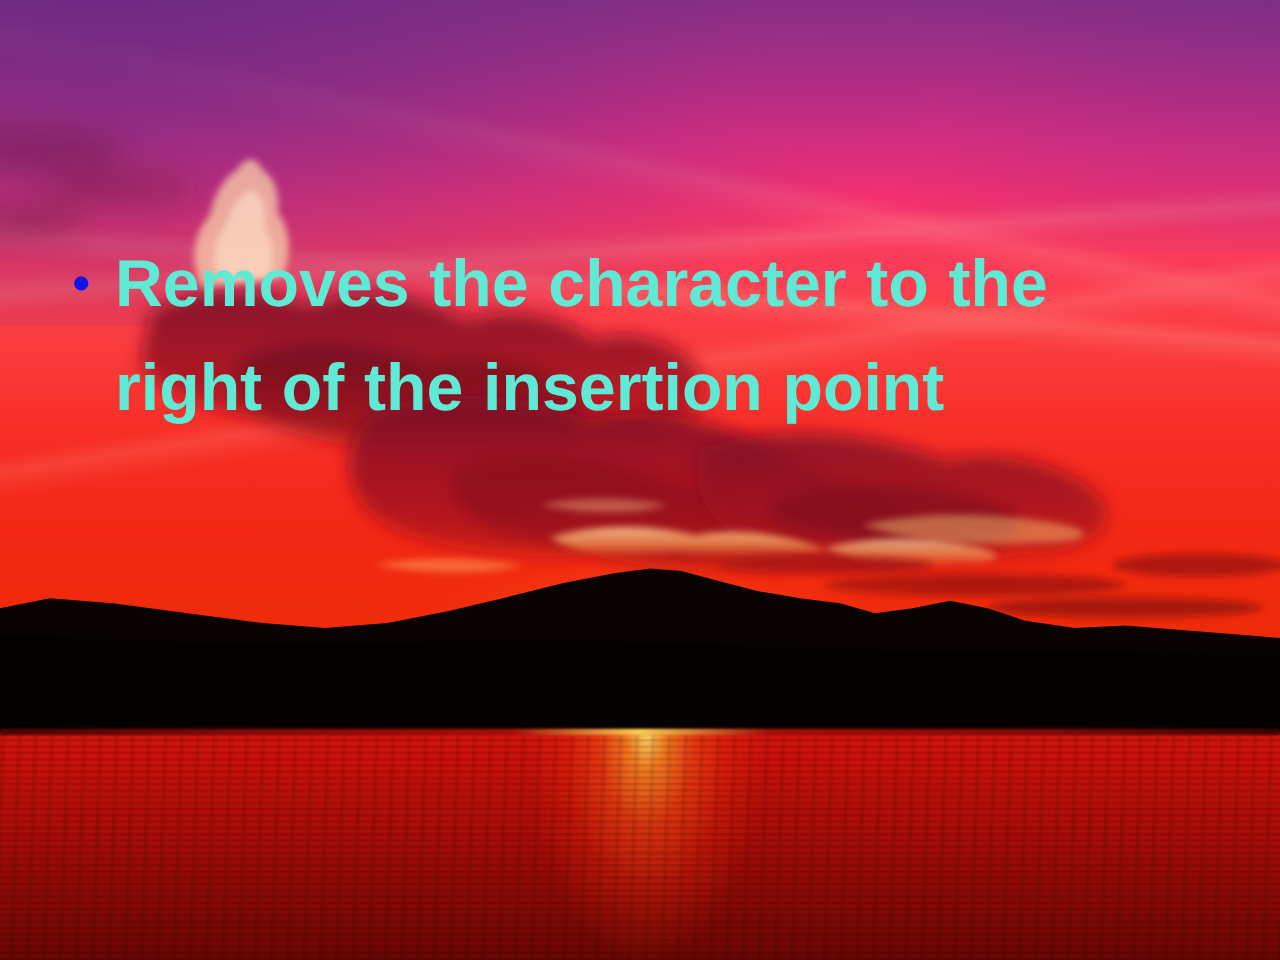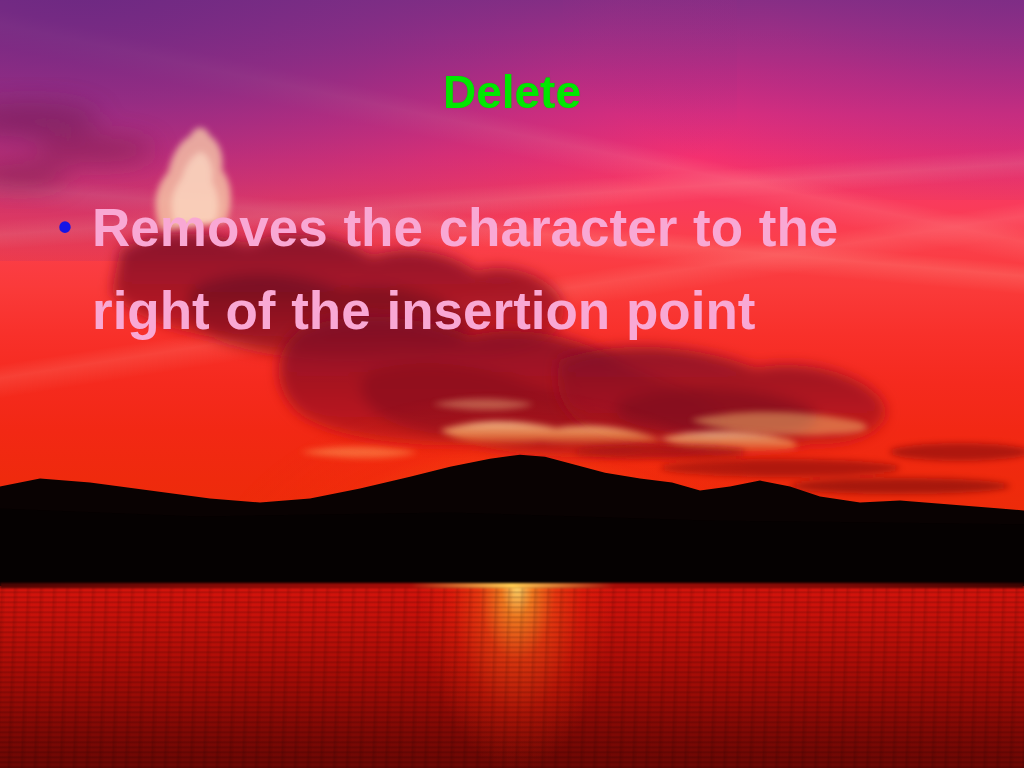--- a/index.html
+++ b/index.html
@@ -224,21 +224,21 @@
     flex: 0 0 auto;
     width: 34px;
     font-size: 40px;
     line-height: 83px;
     color: #1414E6;
     text-align: left;
   }
   .bullet-text {
     flex: 1 1 auto;
     max-width: 842px;
-    color: #f9a8d4;
+    color: #5eead4;
     word-spacing: 1px;
   }
 </style>
 </head>
 <body>
 
 <div id="slide">
 
   <div id="photo">
 
@@ -358,21 +358,20 @@
 
     <div class="water-layer">
       <div class="water"></div>
       <div class="water-sunpath"></div>
       <div class="water-ripples"></div>
       <div class="water-topline"></div>
     </div>
 
   </div>
 
-  <div id="title">Delete</div>
 
   <div id="body-block">
     <div class="bullet-row">
       <span class="bullet-mark">•</span>
       <span class="bullet-text">Removes the character to the right of the insertion point</span>
     </div>
   </div>
 
 </div>
 

